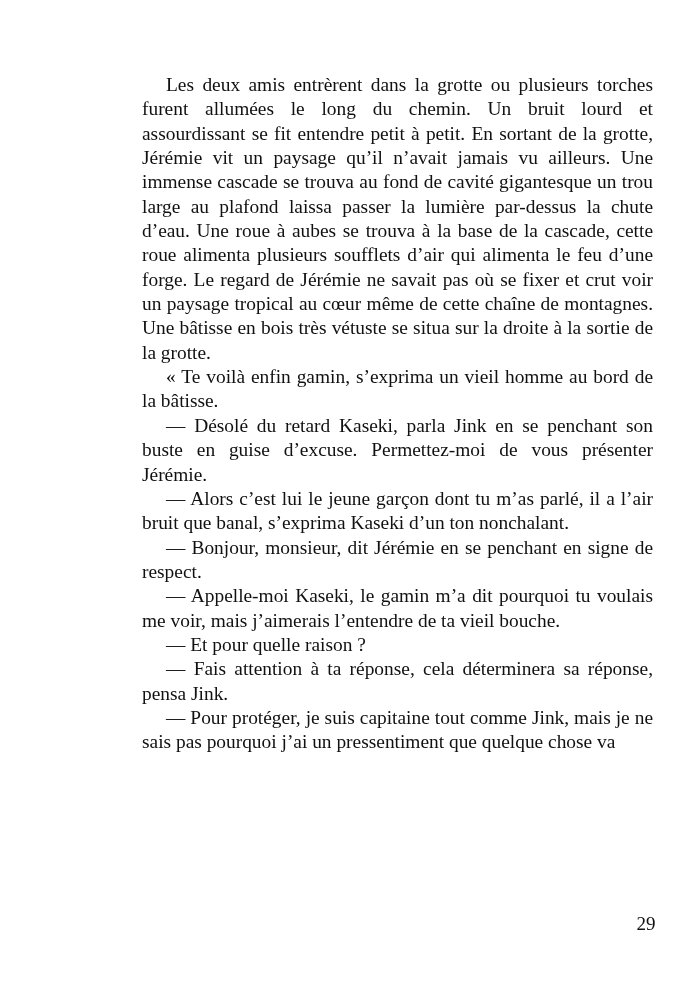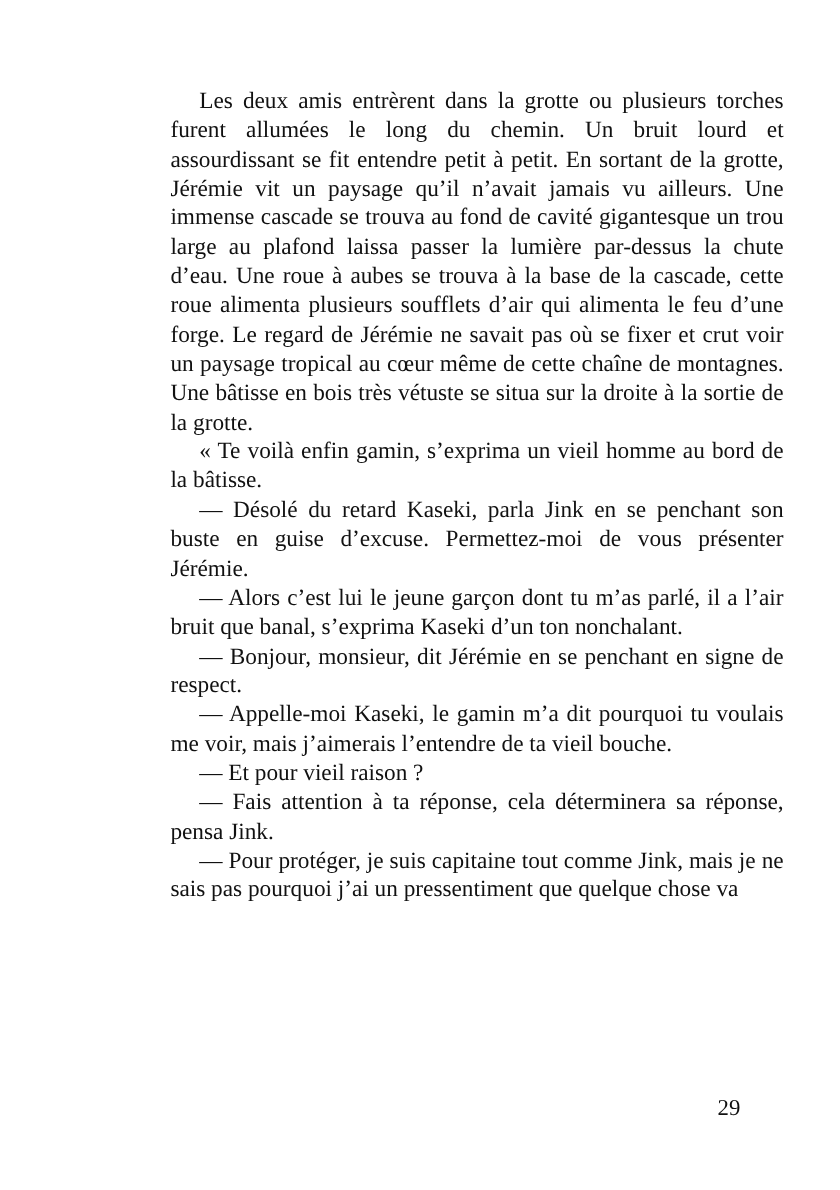--- a/index.html
+++ b/index.html
@@ -33,38 +33,38 @@
       text-align: justify;
       hyphens: none;
       margin-left: 24px;
     }
     .para {
       margin: 0;
       text-indent: 24px;
     }
     .page-number {
       position: absolute;
-      left: 598px;
+      left: 631px;
       top: 912px;
       width: 30px;
-      text-align: left;
+      text-align: center;
       font-size: 19px;
       line-height: 24px;
     }
   </style>
 </head>
 <body>
 
 <div class="page">
   <div class="text-column">
     <p class="para">Les deux amis entrèrent dans la grotte ou plusieurs torches furent allumées le long du chemin. Un bruit lourd et assourdissant se fit entendre petit à petit. En sortant de la grotte, Jérémie vit un paysage qu’il n’avait jamais vu ailleurs. Une immense cascade se trouva au fond de cavité gigantesque un trou large au plafond laissa passer la lumière par-dessus la chute d’eau. Une roue à aubes se trouva à la base de la cascade, cette roue alimenta plusieurs soufflets d’air qui alimenta le feu d’une forge. Le regard de Jérémie ne savait pas où se fixer et crut voir un paysage tropical au cœur même de cette chaîne de montagnes. Une bâtisse en bois très vétuste se situa sur la droite à la sortie de la grotte.</p>
     <p class="para">« Te voilà enfin gamin, s’exprima un vieil homme au bord de la bâtisse.</p>
     <p class="para">— Désolé du retard Kaseki, parla Jink en se penchant son buste en guise d’excuse. Permettez-moi de vous présenter Jérémie.</p>
     <p class="para">— Alors c’est lui le jeune garçon dont tu m’as parlé, il a l’air bruit que banal, s’exprima Kaseki d’un ton nonchalant.</p>
     <p class="para">— Bonjour, monsieur, dit Jérémie en se penchant en signe de respect.</p>
     <p class="para">— Appelle-moi Kaseki, le gamin m’a dit pourquoi tu voulais me voir, mais j’aimerais l’entendre de ta vieil bouche.</p>
-    <p class="para">— Et pour vieil raison ?</p>
+    <p class="para">— Et pour quelle raison ?</p>
     <p class="para">— Fais attention à ta réponse, cela déterminera sa réponse, pensa Jink.</p>
     <p class="para">— Pour protéger, je suis capitaine tout comme Jink, mais je ne sais pas pourquoi j’ai un pressentiment que quelque chose va</p>
   </div>
 
   <div class="page-number">29</div>
 </div>
 
 </body></html>

